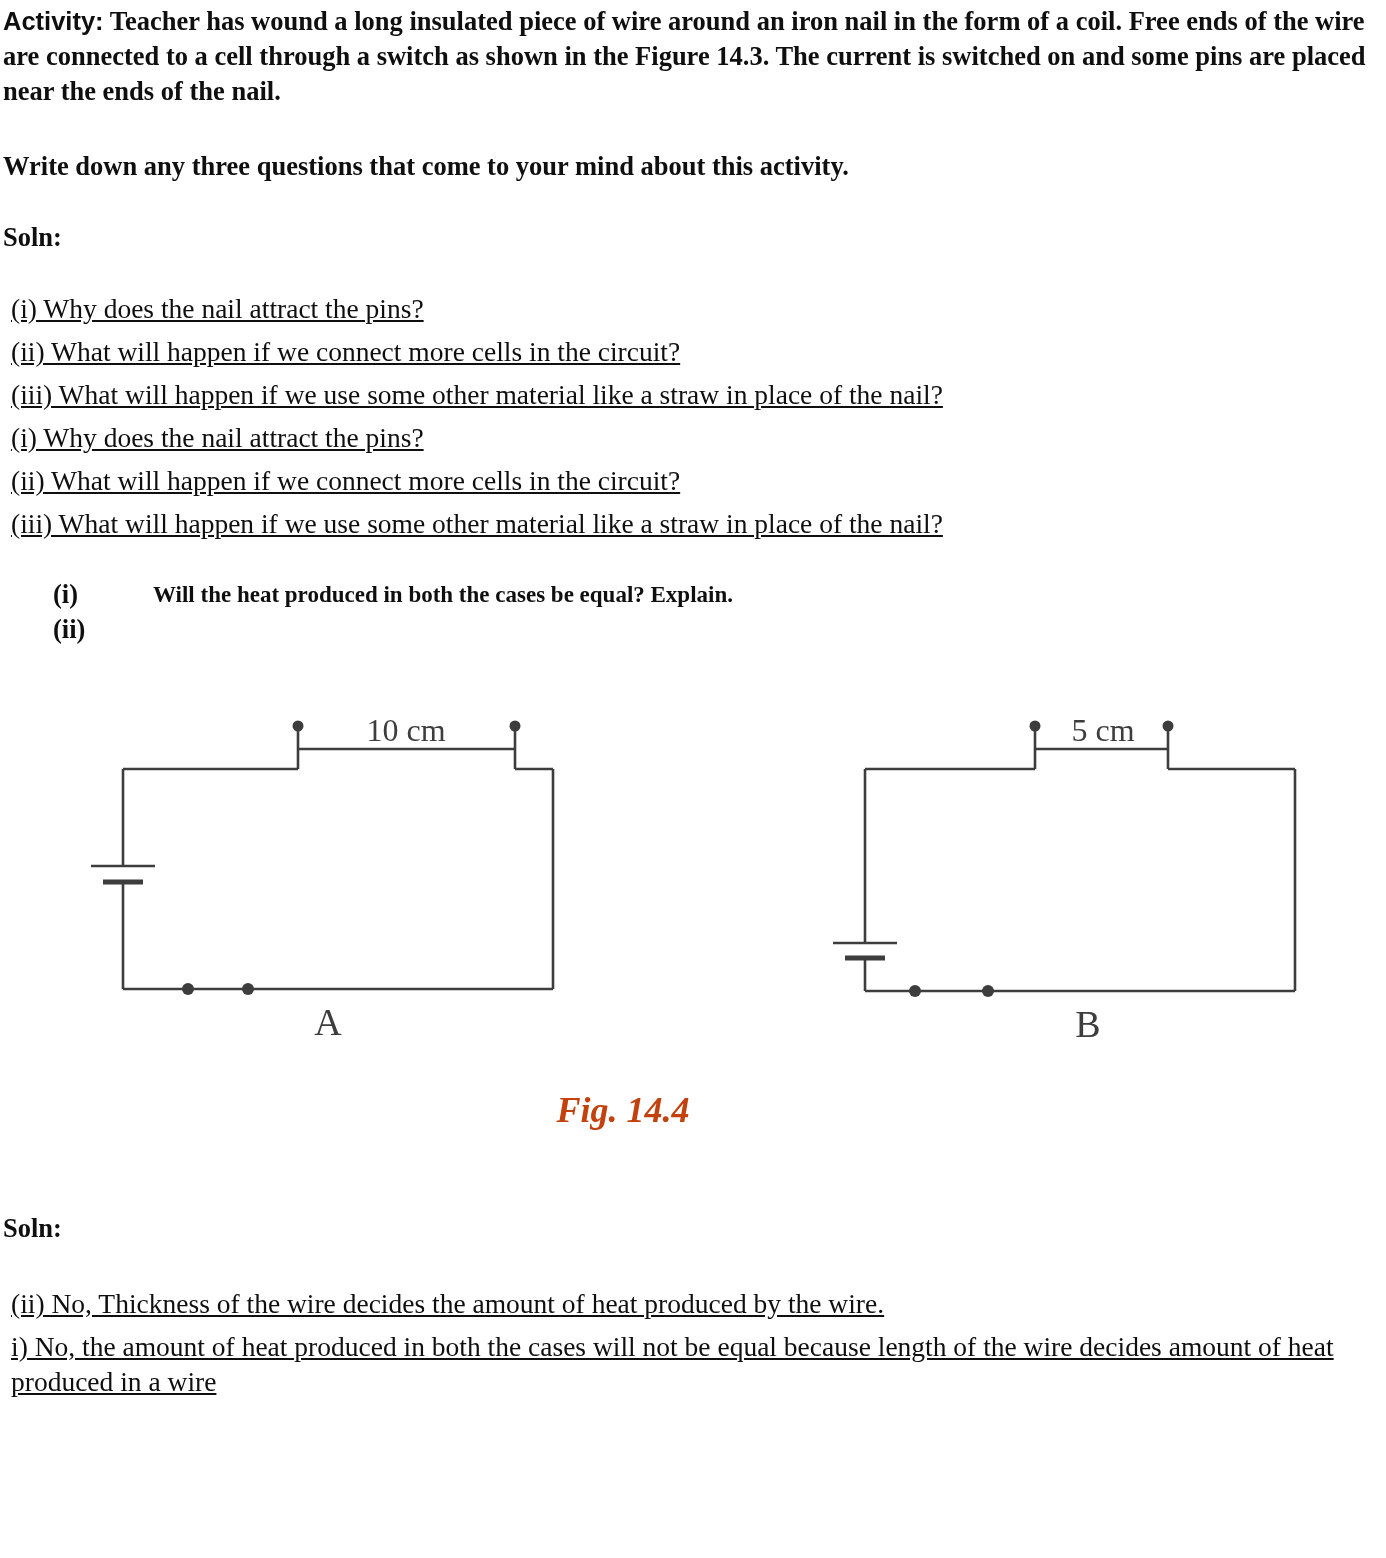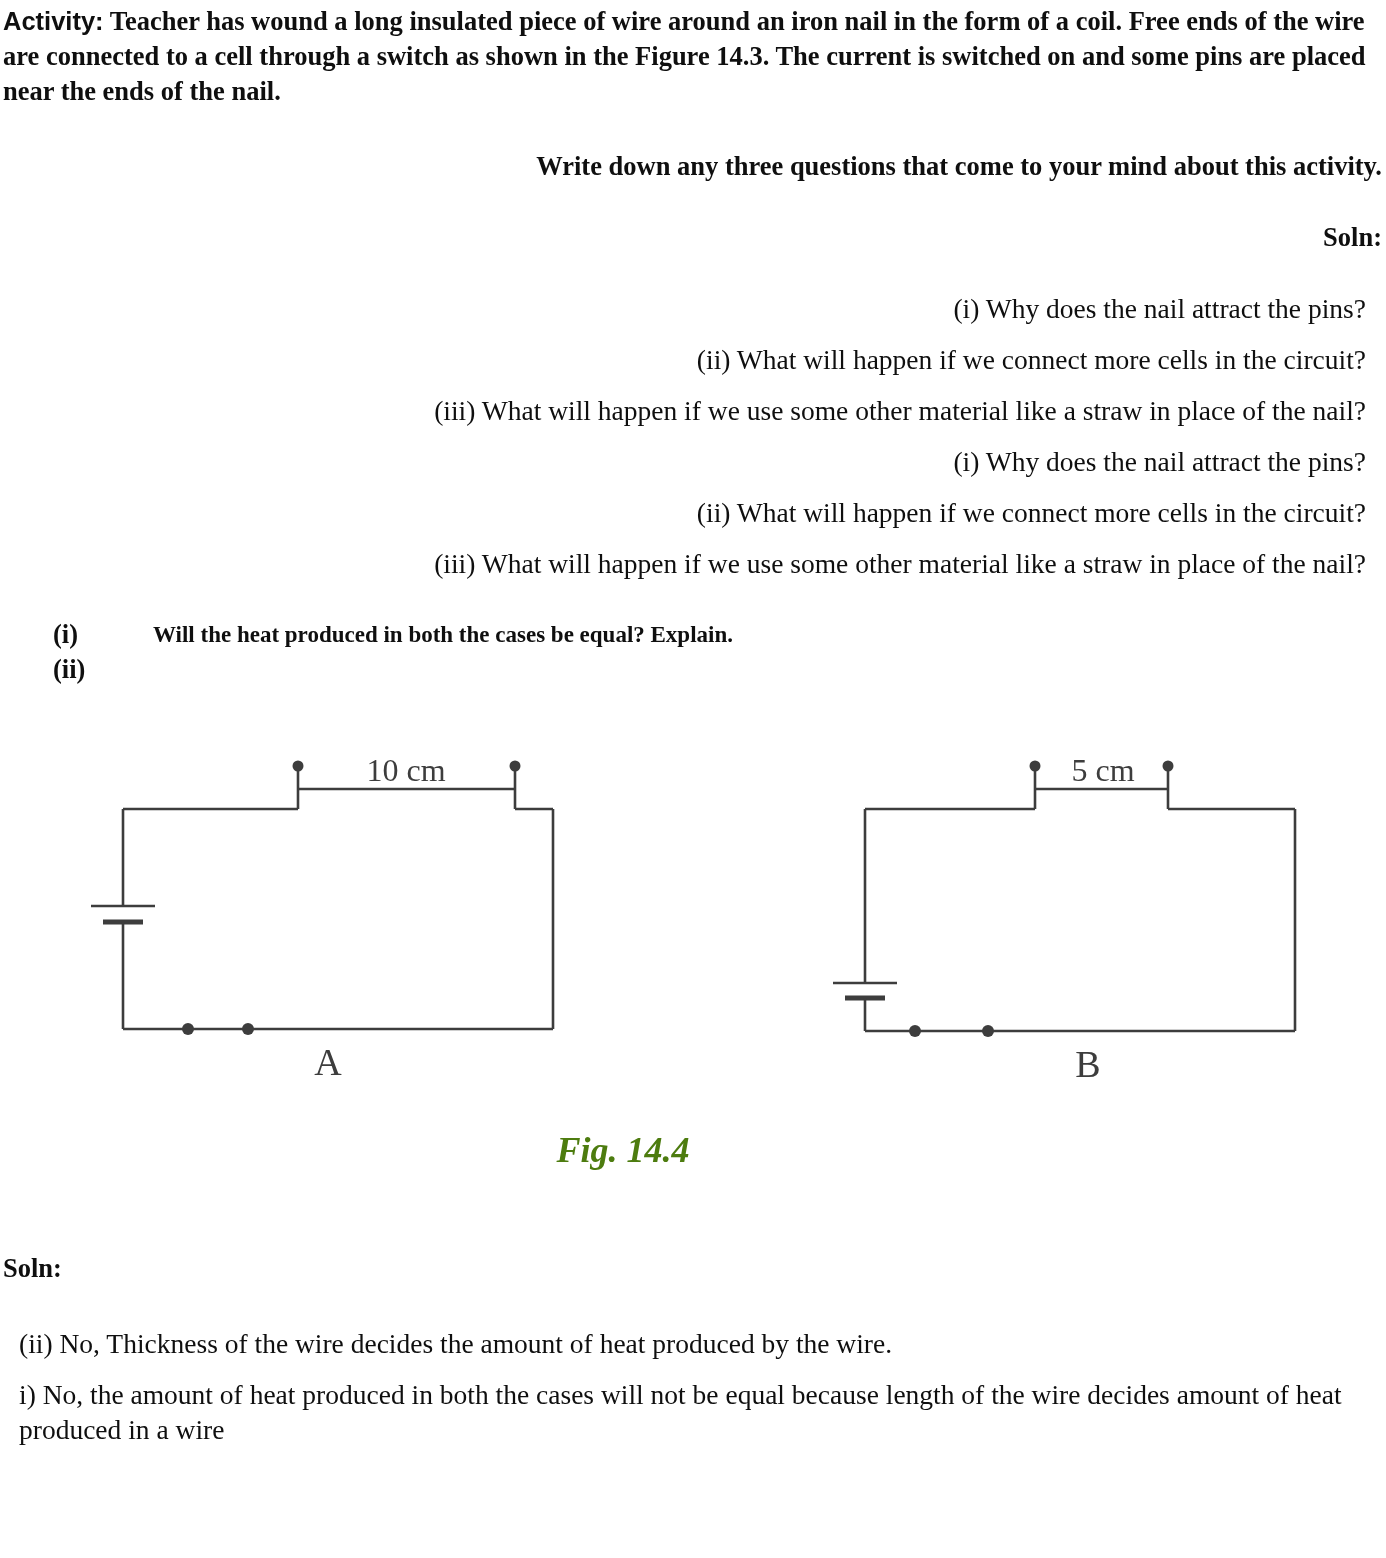--- a/index.html
+++ b/index.html
@@ -6,42 +6,42 @@
   body {
     width: 1386px;
     min-height: 1558px;
     background: #ffffff;
     color: #0f0f0f;
     font-family: "Liberation Serif", serif;
   }
   .page { padding: 4px 4px 0 3px; }
 
   .para { font-size: 26.5px; line-height: 35px; font-weight: bold; margin: 0; }
-  .q-line { font-size: 27.5px; line-height: 35px; font-weight: normal; margin: 16px; }
+  .q-line { font-size: 27.5px; line-height: 35px; font-weight: normal; margin: 8px; text-decoration: underline; }
 
   .sans { font-family: "Liberation Sans", sans-serif; font-size: 25.5px; font-weight: bold; }
 
   .mb-activity { margin-bottom: 40px; }
-  .mb-std { margin-bottom: 36px; text-align: right; }
+  .mb-std { margin-bottom: 36px; }
 
   .sublist { margin-bottom: 52px; padding-left: 50px; }
   .subrow { display: flex; }
   .subnum { flex: 0 0 100px; font-size: 26.5px; line-height: 35px; font-weight: bold; }
   .subtext { flex: 0 1 auto; max-width: 1155px; font-size: 23px; line-height: 35px; font-weight: bold; }
 
   .figure { position: relative; height: 360px; margin-bottom: 30px; }
   .figure svg { display: block; }
 
   .caption {
     width: 1240px;
     text-align: center;
     font-size: 36px;
     font-weight: bold;
     font-style: italic;
-    color: #4d7c0f;
+    color: #c2410c;
     margin: 0 0 80px 0;
   }
 
   .soln2 { margin-bottom: 40px; }
 
   .fig-text {
     font-family: "Liberation Serif", serif;
   }
 </style>
 </head>

